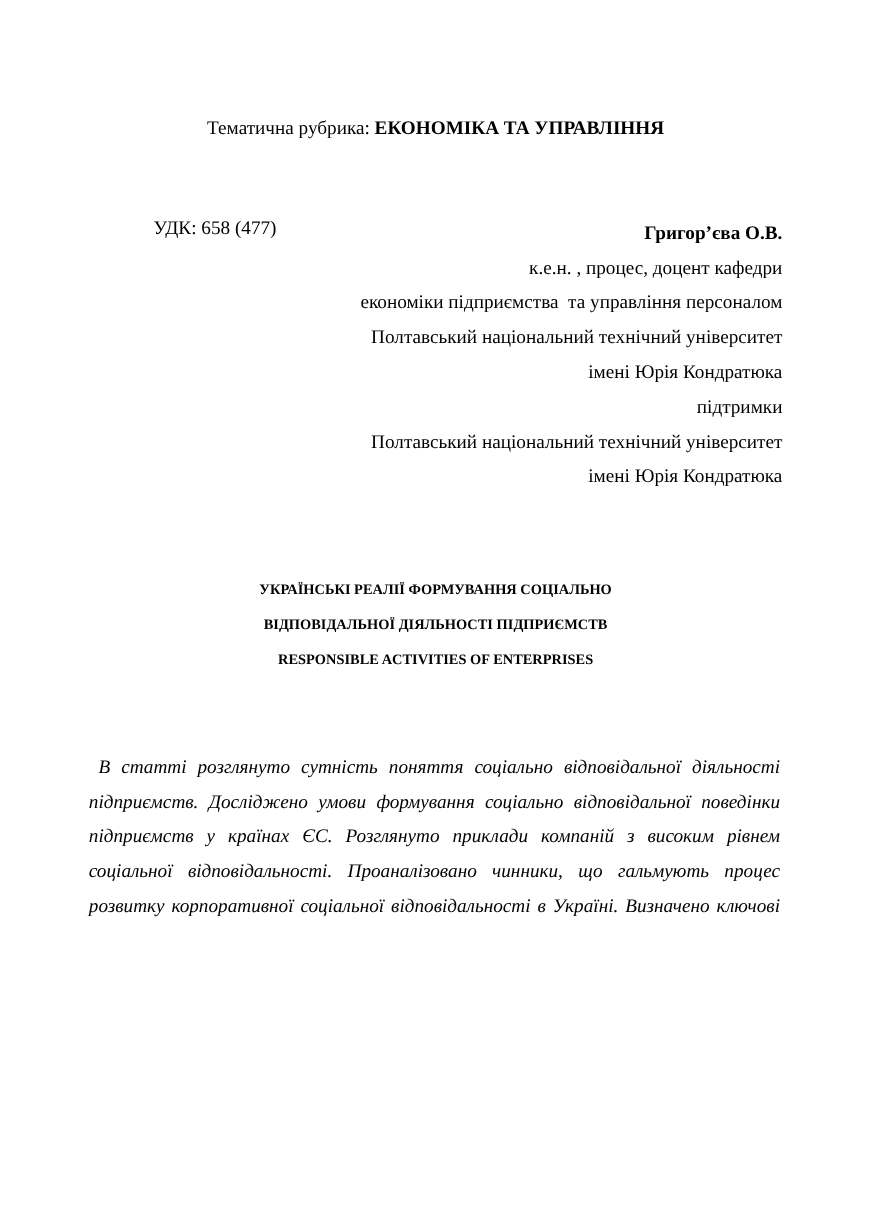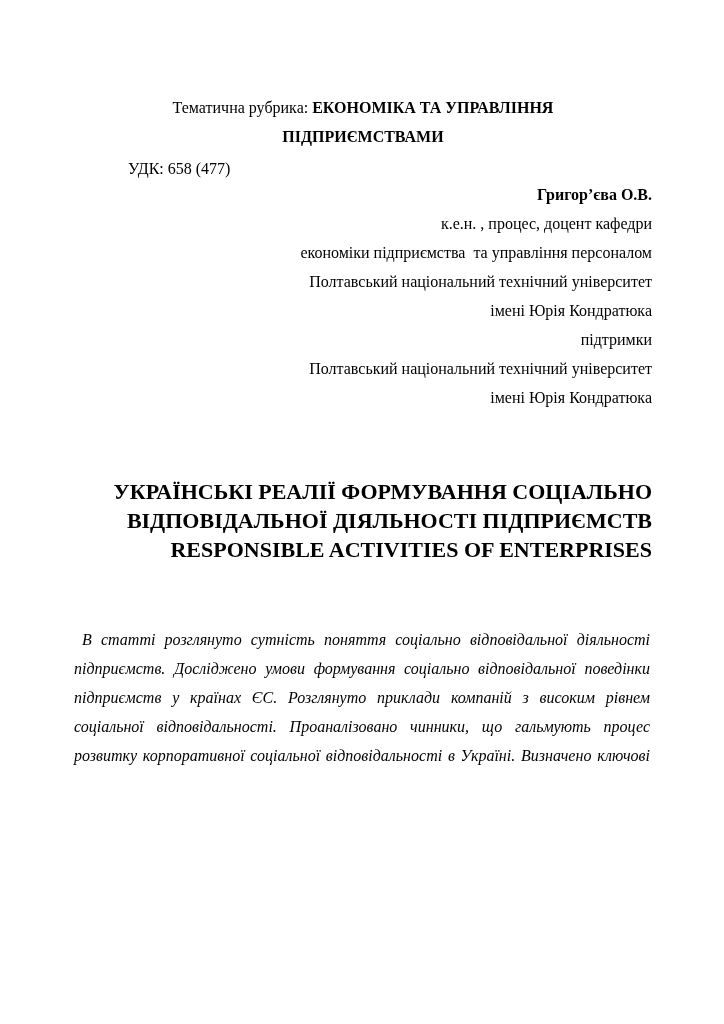--- a/index.html
+++ b/index.html
@@ -36,21 +36,21 @@
   }
   .rubric .lead {
     font-weight: 400;
   }
   .rubric .strong {
     font-weight: 700;
   }
 
   .udk {
     left: 128px;
-    top: 154px;
+    top: 176px;
     font-size: 16px;
     line-height: 29px;
     text-align: left;
     white-space: nowrap;
   }
 
   .authors {
     left: 74px;
     right: 72px;
     top: 180px;
@@ -66,24 +66,24 @@
   }
   .authors .line {
     display: block;
     white-space: pre;
   }
 
   .title {
     left: 74px;
     right: 72px;
     top: 477px;
-    text-align: right;
+    text-align: center;
     font-weight: 700;
     line-height: 29px;
-    font-size: 22px;
+    font-size: 12px;
   }
   .title .line {
     display: block;
   }
 
   .abstract {
     left: 74px;
     width: 576px;
     top: 625px;
     text-align: justify;
@@ -117,21 +117,20 @@
     width: 100%;
   }
 </style>
 </head>
 <body>
 
 <div class="page">
 
   <div class="block rubric">
     <span class="lead">Тематична рубрика:</span><span class="strong"> ЕКОНОМІКА ТА УПРАВЛІННЯ</span>
-    <div class="strong">ПІДПРИЄМСТВАМИ</div>
   </div>
 
   <div class="block udk">УДК: 658 (477)</div>
 
   <div class="block authors">
 
     <div>
       <span class="line"><span class="name">Григор’єва О.В.</span><span class="name-tail"></span></span>
       <span class="line">к.е.н. , процес, доцент кафедри</span>
       <span class="line">економіки підприємства  та управління персоналом</span>

